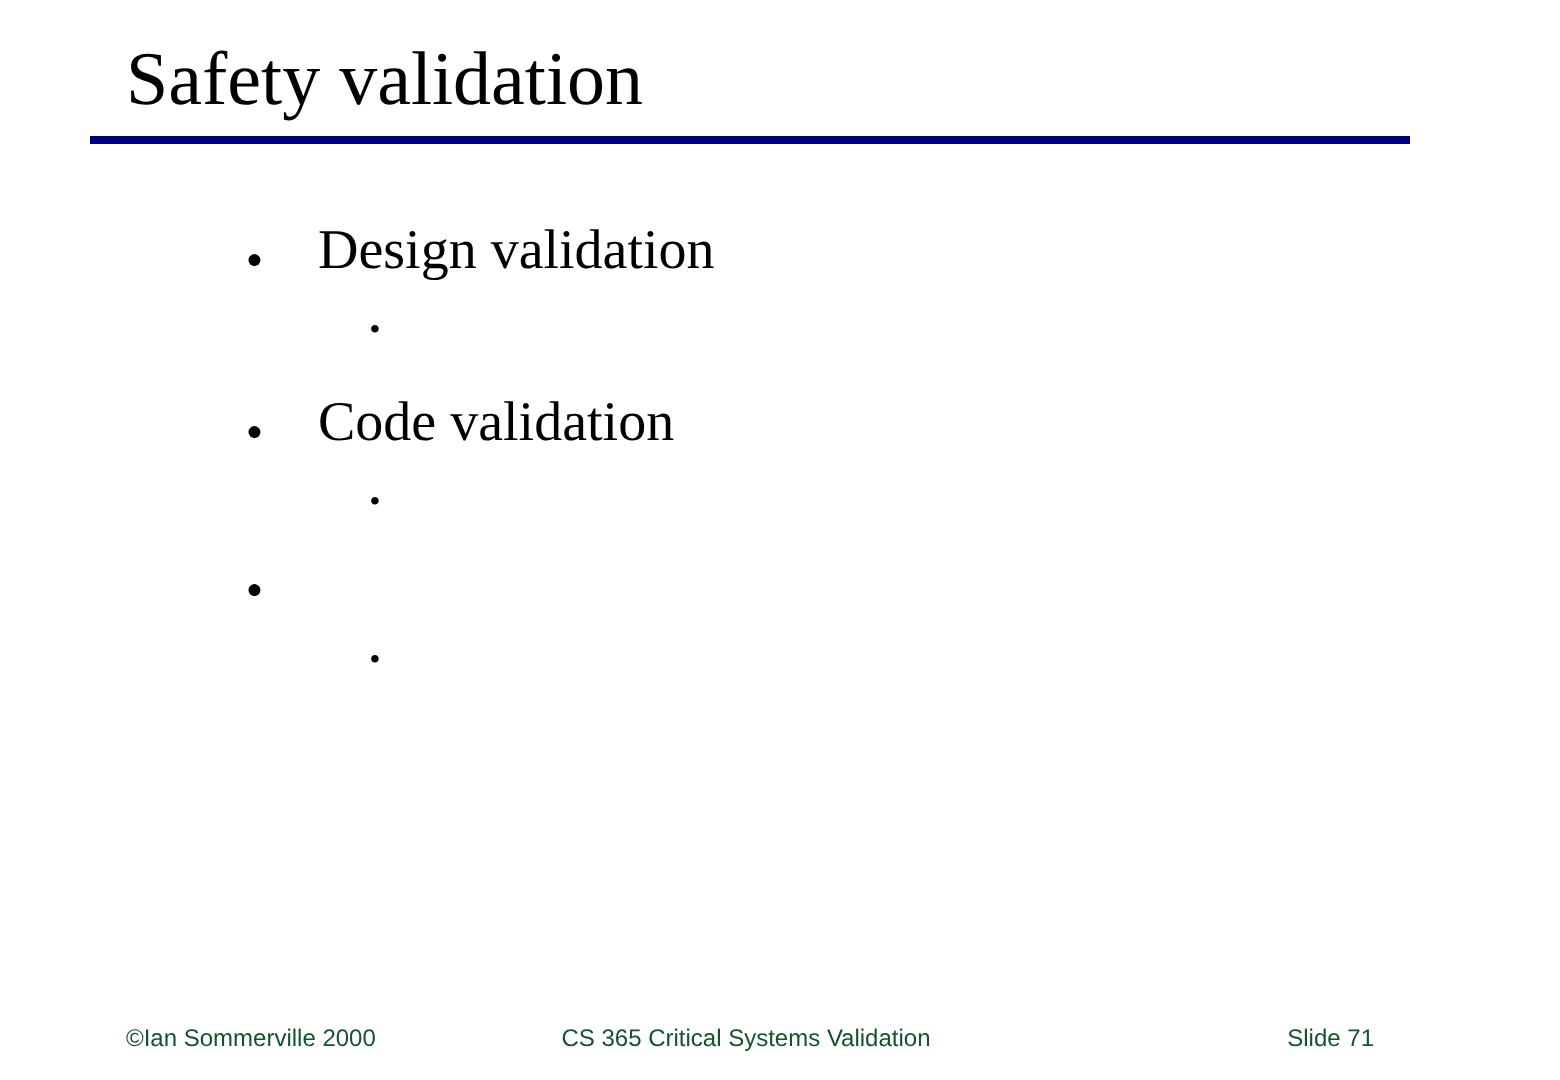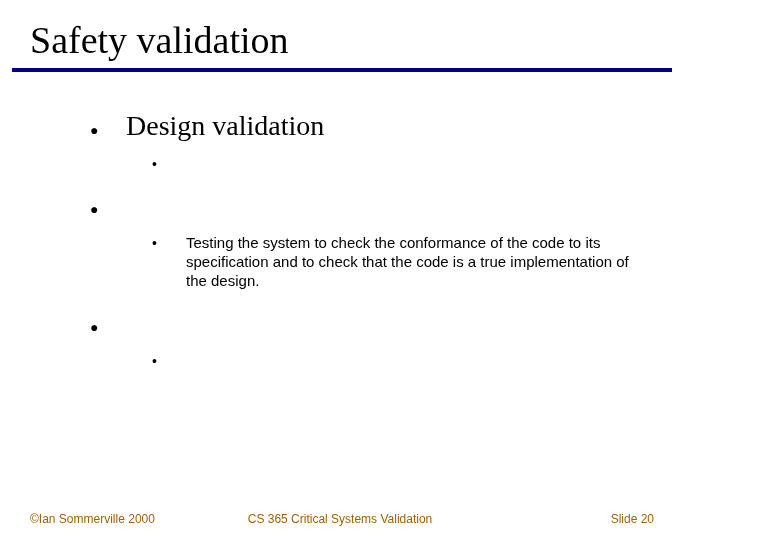--- a/index.html
+++ b/index.html
@@ -10,20 +10,21 @@
     background: #fff;
     font-family: "Times New Roman", Times, serif;
     color: #000;
     overflow: hidden;
   }
   .slide {
     position: relative;
     width: 684px;
     height: 540px;
     box-sizing: border-box;
+    margin-left: 33px;
   }
   .title {
     font-size: 38px;
     padding: 18px 0 6px 30px;
     font-weight: normal;
   }
   .rule {
     border: none;
     border-top: 4px solid #000080;
     margin: 0 12px 0 12px;
@@ -72,21 +73,21 @@
   .footer {
     position: absolute;
     bottom: 14px;
     left: 0;
     right: 0;
     padding: 0 30px;
     display: flex;
     justify-content: space-between;
     font-family: Arial, Helvetica, sans-serif;
     font-size: 12px;
-    color: #a16207;
+    color: #14532d;
   }
   .footer .center {
     position: absolute;
     left: 0;
     right: 4px;
     text-align: center;
   }
   .footer .left, .footer .right {
     position: relative;
     z-index: 1;
@@ -108,37 +109,37 @@
         <span class="top-label">Design validation</span>
       </div>
       <div class="sub-row">
         <span class="sub-bullet">•</span>
       </div>
     </div>
 
     <div class="top-item">
       <div class="top-head">
         <span class="dot">●</span>
+        <span class="top-label">Code validation</span>
       </div>
       <div class="sub-row">
         <span class="sub-bullet">•</span>
-        <span class="sub-text">Testing the system to check the conformance of the code to its specification and to check that the code is a true implementation of the design.</span>
       </div>
     </div>
 
     <div class="top-item">
       <div class="top-head">
         <span class="dot">●</span>
       </div>
       <div class="sub-row">
         <span class="sub-bullet">•</span>
       </div>
     </div>
 
   </div>
 
   <div class="footer">
     <span class="left">©Ian Sommerville 2000</span>
     <span class="center">CS 365  Critical Systems Validation</span>
-    <span class="right">Slide 20</span>
+    <span class="right">Slide 71</span>
   </div>
 
 </div>
 
 </body></html>

